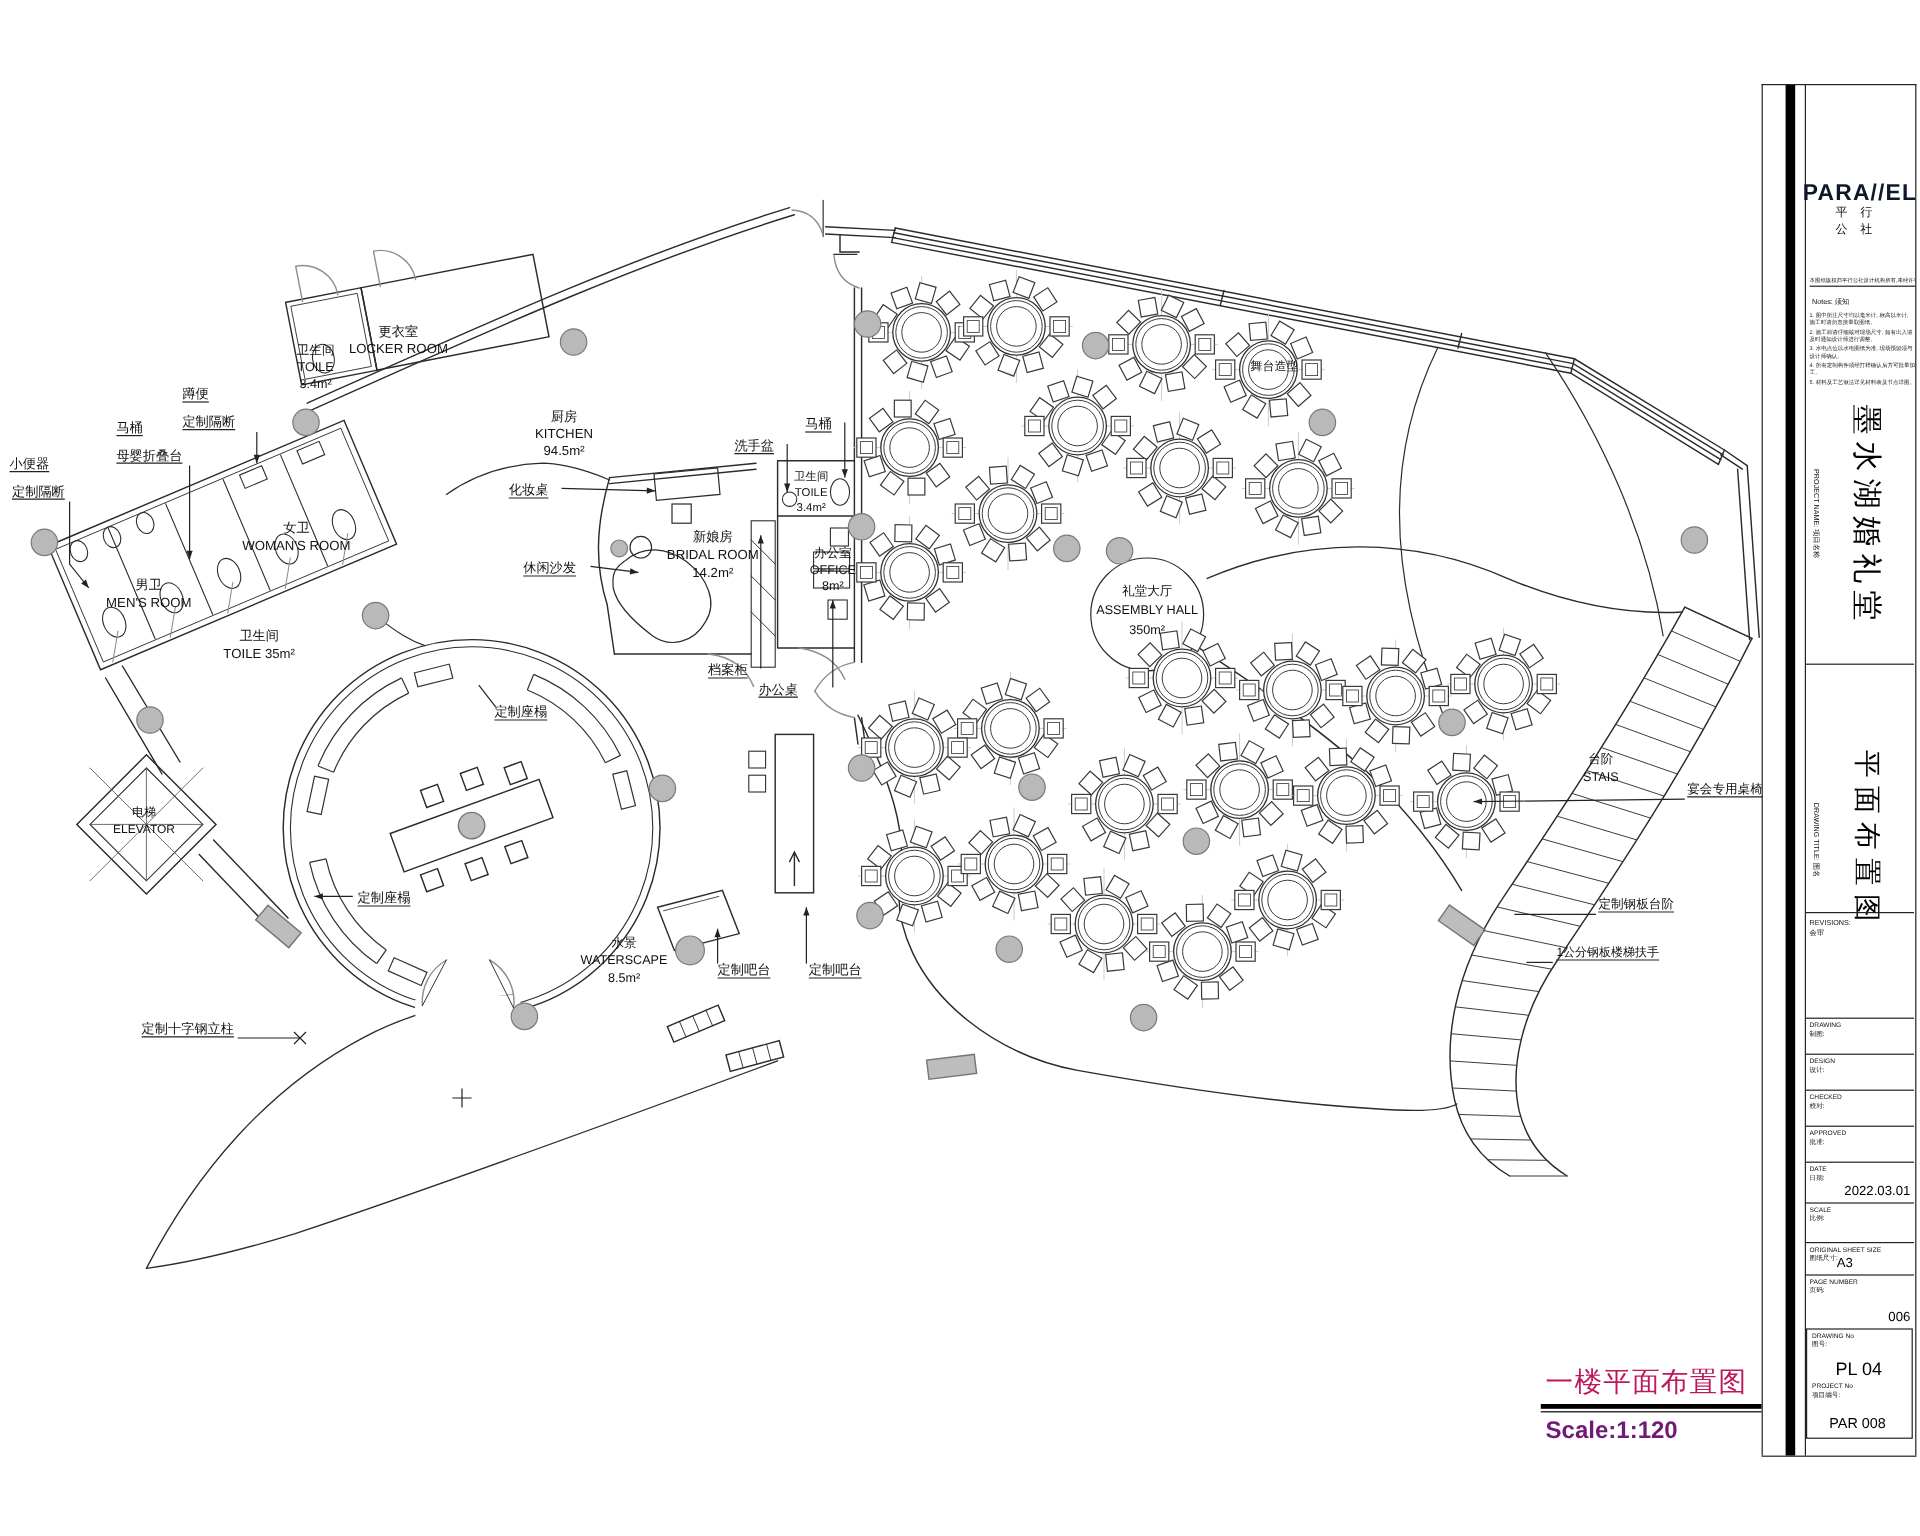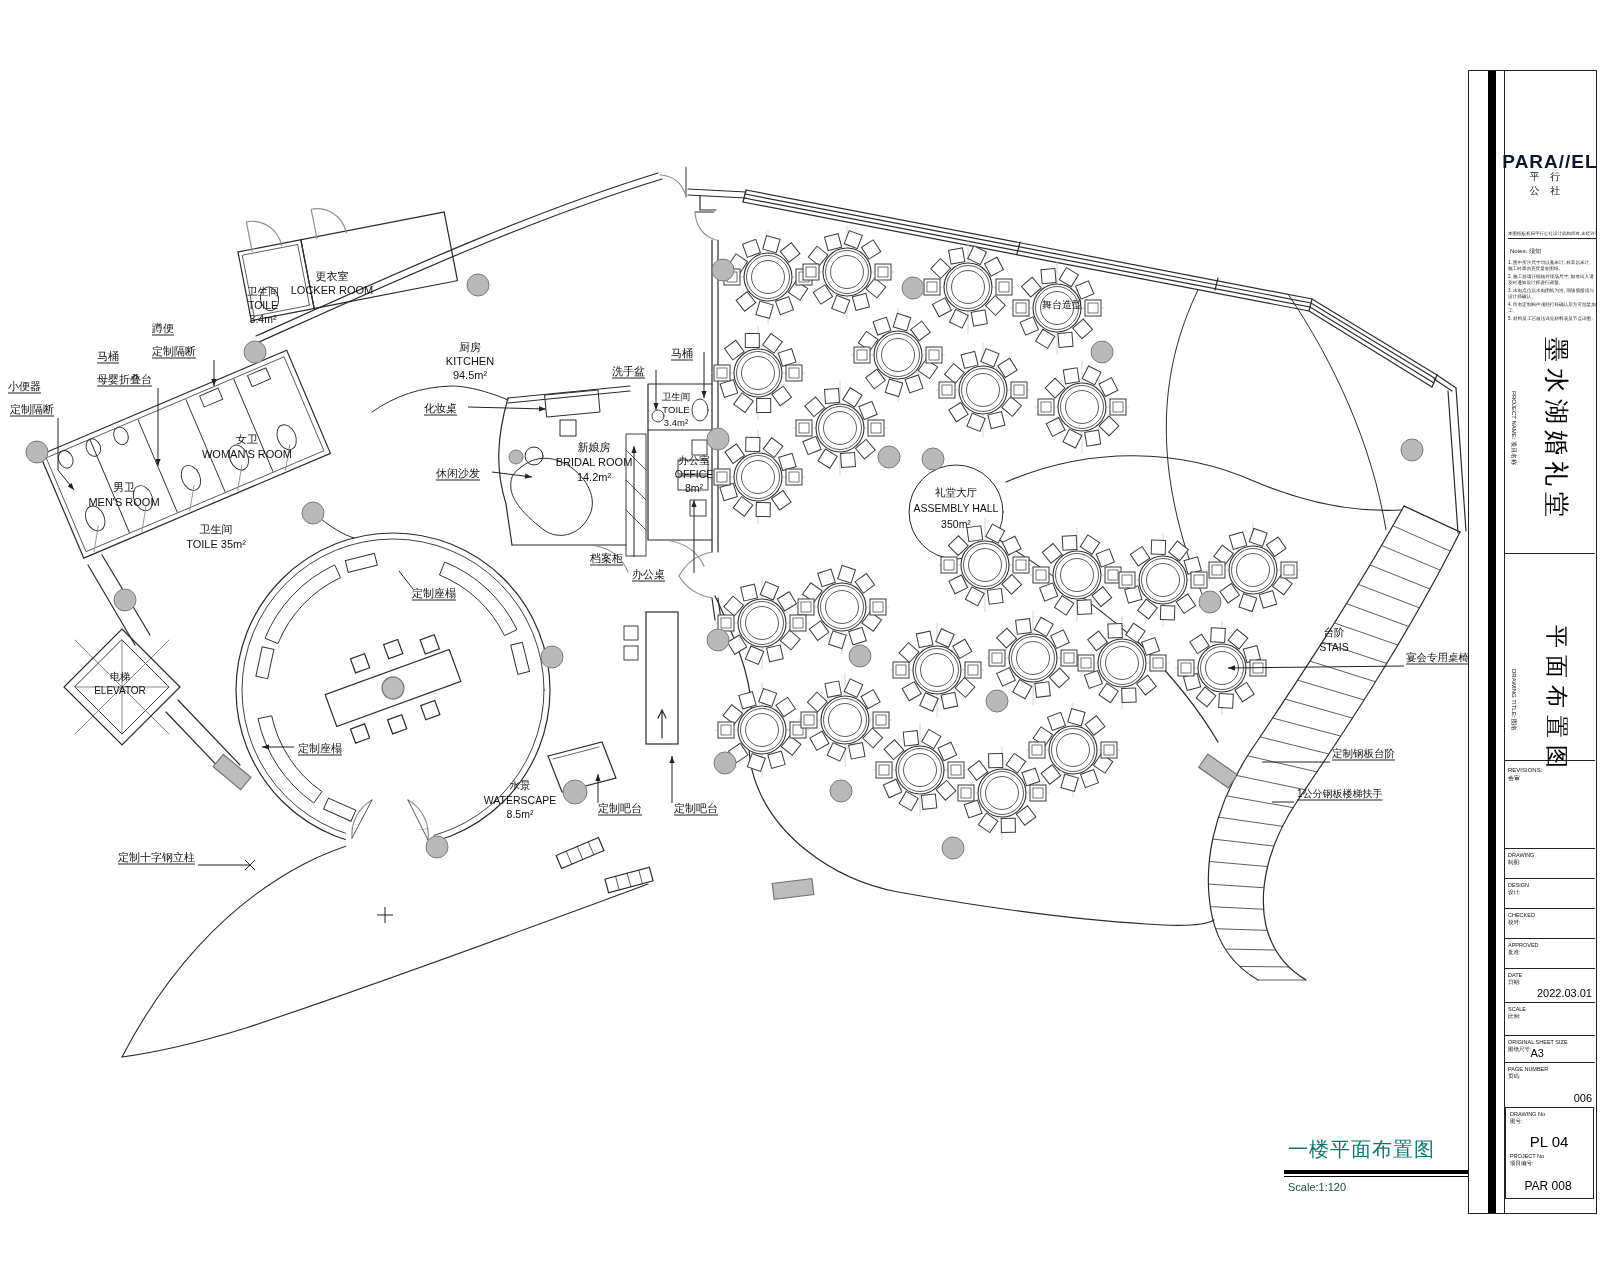--- a/index.html
+++ b/index.html
@@ -15,22 +15,22 @@
   .tb-notes-title{font-size:6px;color:#111;}
   .note-line{font-size:4.6px;line-height:6px;color:#222;width:88px;word-break:break-all;margin-bottom:2px;}
   .tb-small-rot{font-size:6px;color:#111;}
   .tb-big-rot{font-size:25px;letter-spacing:6px;color:#000;}
   .tb-big-rot2{font-size:23px;letter-spacing:7px;color:#000;}
   .tb-line{position:absolute;left:1505px;width:90px;height:1px;background:#222;}
   .fld-en{font-size:5.5px;line-height:6.5px;color:#111;white-space:nowrap;}
   .fld-val{font-size:11px;color:#000;white-space:nowrap;}
   .tb-rev{font-size:6px;line-height:8px;color:#111;}
   
-  .pt-cn{font-size:20px;color:#0f766e;letter-spacing:1px;white-space:nowrap;}
-  .pt-scale{font-size:11px;color:#14532d;}
+  .pt-cn{font-size:23px;color:#be185d;letter-spacing:1px;white-space:nowrap;}
+  .pt-scale{font-size:20px;color:#701a75;font-weight:bold;}
   .pt-ul1{position:absolute;height:4px;background:#000;}
   .pt-ul2{position:absolute;height:1px;background:#000;}
 </style>
 </head>
 <body>
 
 <div id="canvas">
 
   <svg id="plan-svg" width="1600" height="1280" viewBox="0 0 1600 1280">
     <g fill="none" stroke="#2b2b2b" stroke-width="1.2" stroke-linecap="round">

